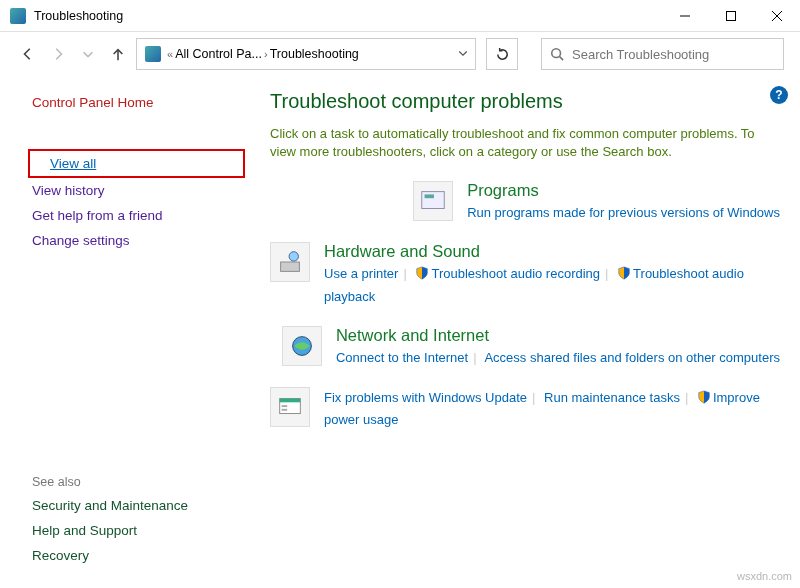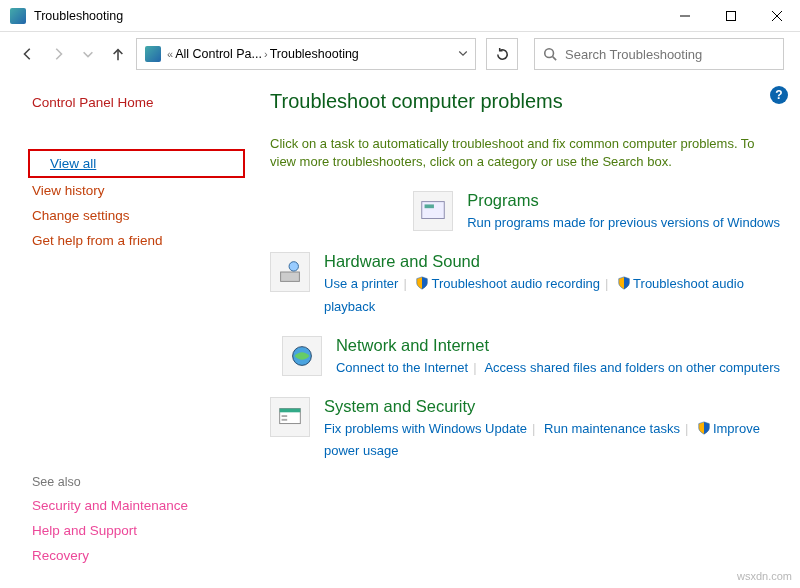--- a/index.html
+++ b/index.html
@@ -14,44 +14,44 @@
 .nav-btn { width: 24px; height: 24px; display:flex; align-items:center; justify-content:center; color:#444; }
 .nav-btn.disabled { color:#bbb; }
 .nav-btn svg { width:14px; height:14px; stroke:currentColor; fill:none; stroke-width:1.8; }
 .addr { display:flex; align-items:center; border:1px solid #ccc; height:32px; flex:0 0 340px; padding:0 4px; }
 .addr .small-icon { width:16px; height:16px; background:linear-gradient(135deg,#4aa,#26a); border-radius:2px; margin:0 4px; }
 .addr .chev { color:#666; font-size:11px; margin:0 2px; }
 .addr span.seg { font-size:12.5px; color:#000000; white-space:nowrap; }
 .addr .drop { margin-left:auto; color:#666; }
 .refresh { width:32px; height:32px; border:1px solid #ccc; display:flex; align-items:center; justify-content:center; margin-left:4px; }
 .refresh svg { width:15px; height:15px; stroke:#333; fill:none; stroke-width:1.6; }
-.search { display:flex; align-items:center; border:1px solid #ccc; height:32px; flex:1; margin-left:10px; padding:0 8px; color:#777; }
+.search { display:flex; align-items:center; border:1px solid #ccc; height:32px; flex:1; margin-left:17px; padding:0 8px; color:#777; }
 .search svg { width:14px; height:14px; stroke:#777; fill:none; stroke-width:1.8; margin-right:8px; flex-shrink:0; }
 .search input { border:none; outline:none; flex:1; font-size:13px; color:#333; }
 .helpicon { position:absolute; right:12px; top:86px; width:18px; height:18px; border-radius:50%; background:#0a64ad; color:#fff; font-size:12px; font-weight:bold; display:flex; align-items:center; justify-content:center; }
 .body { display:flex; padding-top:14px; }
 .side { width:245px; padding-left:32px; display:flex; flex-direction:column; font-size:13.5px; }
-.side a { text-decoration:none; color:#c2410c; padding:5px 0; display:inline-block; }
+.side a { text-decoration:none; color:#4c1d95; padding:5px 0; display:inline-block; }
 .side a.cph { color:#b91c1c; }
 .side a.blue { color:#0067b8; text-decoration:underline; }
 .highlight { border:2.5px solid #d80000; padding-left:20px; padding-right:55px; margin-left:-4px; display:inline-block;margin-top:20px; }
 .main { flex:1; padding-right:20px; padding-left:25px; }
-h1 { color:#0a5e1b; font-size:20px; font-weight:normal; margin-bottom:22px; }
+h1 { color:#0a5e1b; font-size:20px; font-weight:normal; margin-bottom:12px; }
 .desc { color:#4d7c0f; font-size:13px; line-height:1.4; margin-bottom:20px; }
 .cat { display:flex; margin-bottom:18px;justify-content:flex-end; }
 .cat-icon { width:40px; height:40px; border:1px solid #ddd; background:#f4f4f4; margin-right:14px; flex-shrink:0; display:flex; align-items:center; justify-content:center; }
 .cat-icon svg { width:30px; height:30px; }
 .cat-body h2 { color:#147a2a; font-size:16.5px; font-weight:normal; margin-bottom:2px; }
 .links { font-size:13px; line-height:1.7; }
 .links a { color:#0067b8; text-decoration:none; }
 .links .sep { color:#ccc; margin:0 5px; }
 .shield { display:inline-block; width:14px; height:14px; vertical-align:-2px; margin-right:2px; }
 .watermark { position:absolute; bottom:6px; right:8px; font-size:11px; color:#b7b7b7; }
 .side-lower { position:absolute; bottom:20px; left:32px; font-size:13.5px; }
-.side-lower a { display:block; color:#ec4899; text-decoration:none; padding:5px 0; }
+.side-lower a { display:block; color:#14532d; text-decoration:none; padding:5px 0; }
 .side-lower .hd { color:#777; font-size:12.5px; margin-bottom:4px; }
 </style>
 </head>
 <body>
 
 <div class="titlebar">
   <div class="titlebar-icon"></div>
   <div class="titlebar-text">Troubleshooting</div>
   <div class="titlebar-spacer"></div>
   <div class="titlebar-btn">
@@ -120,22 +120,22 @@
 </div>
 
 <div class="helpicon">?</div>
 
 <div class="body">
   <div class="side">
     <a class="cph">Control Panel Home</a>
     <div style="height:14px"></div>
     <span class="highlight"><a class="blue">View all</a></span>
     <a>View history</a>
+    <a>Get help from a friend</a>
     <a>Change settings</a>
-    <a>Get help from a friend</a>
   </div>
 
   <div class="main">
     <h1>Troubleshoot computer problems</h1>
     <p class="desc">Click on a task to automatically troubleshoot and fix common computer problems. To view more troubleshooters, click on a category or use the Search box.</p>
     <div id="cats">
         <div class="cat">
       <div class="cat-icon">
             <svg viewBox="0 0 32 32">
               <rect x="4" y="6" width="24" height="18" fill="#eef" stroke="#88a"></rect>
@@ -180,21 +180,20 @@
         <div class="cat">
       <div class="cat-icon">
             <svg viewBox="0 0 32 32">
               <rect x="5" y="7" width="22" height="16" fill="#fff" stroke="#888"></rect>
               <rect x="5" y="7" width="22" height="4" fill="#3a8"></rect>
               <rect x="7" y="14" width="6" height="2" fill="#aaa"></rect>
               <rect x="7" y="18" width="6" height="2" fill="#aaa"></rect>
             </svg>
           </div>
       <div class="cat-body">
-        <h2>System and Security</h2>
         <div class="links"><a>Fix problems with Windows Update</a><span class="sep">|</span> <a>Run maintenance tasks</a><span class="sep">|</span> <svg class="shield" viewBox="0 0 16 16">
                 <path d="M8 1 L14 3 V8 C14 12 8 15 8 15 C8 15 2 12 2 8 V3 Z" fill="#ffb000" stroke="#1560bd" stroke-width="0.6"></path>
                 <path d="M8 1 L14 3 V8 C14 12 8 15 8 15 Z" fill="#1560bd"></path>
               </svg><a>Improve power usage</a></div>
       </div>
     </div>
       </div>
   </div>
 </div>
 

